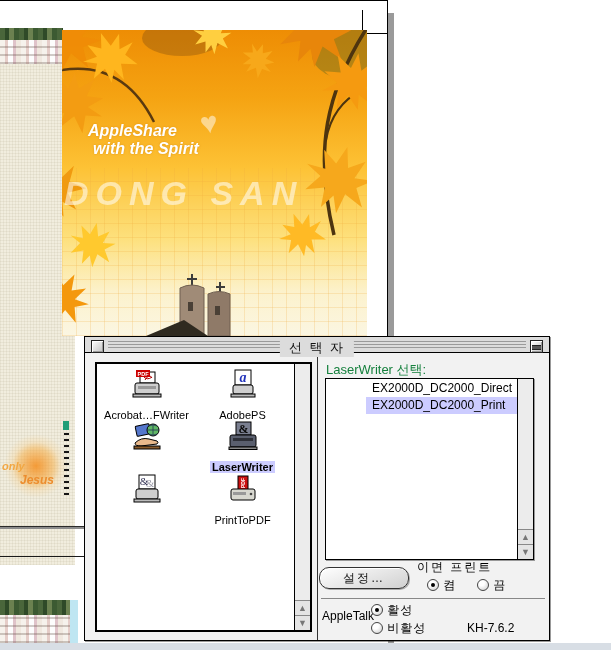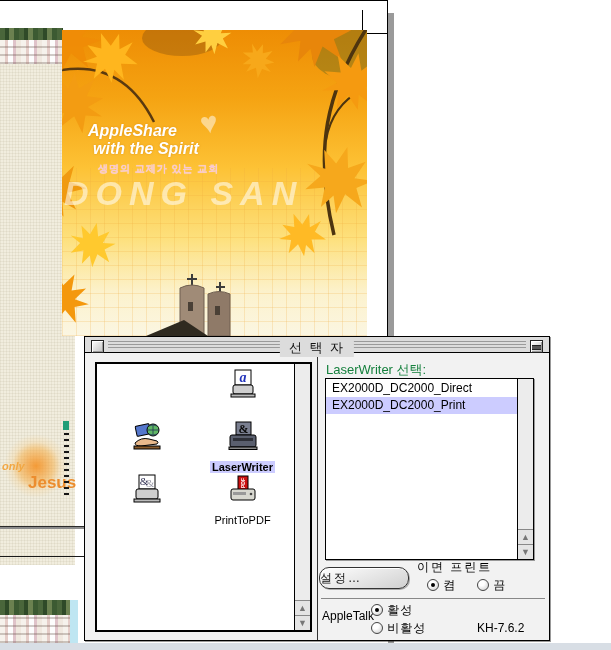--- a/index.html
+++ b/index.html
@@ -30,21 +30,21 @@
   .blue-strip   { left:70px; top:600px; width:8px; height:43px; background:#bfe6f2; }
 
   
   .beige { left:0; top:64px; width:75px; height:501px; background-color:#f1edde;
     background-image:
       repeating-linear-gradient(90deg, rgba(150,140,105,.10) 0 1px, rgba(0,0,0,0) 1px 3px),
       repeating-linear-gradient(0deg, rgba(150,140,105,.10) 0 1px, rgba(0,0,0,0) 1px 3px); }
   .flower { position:absolute; left:4px; top:370px; width:64px; height:64px; border-radius:50%;
     background:radial-gradient(closest-side, rgba(244,146,38,.9), rgba(247,171,62,.5) 55%, rgba(250,200,120,.25) 75%, rgba(0,0,0,0)); }
   .onlytxt  { position:absolute; left:2px; top:396px; font-size:11px; font-style:italic; font-weight:bold; color:#f2a743; }
-  .jesustxt { position:absolute; left:28px; top:409px; font-size:17px; font-weight:bold; color:#ec8d2e; }
+  .jesustxt { position:absolute; left:20px; top:409px; font-size:12px; font-style:italic; font-weight:bold; color:#ec8d2e; }
   .greenmark { position:absolute; left:63px; top:357px; width:6px; height:9px; background:#1f9e77; }
   .barcode   { position:absolute; left:64px; top:369px; width:5px; height:62px;
     background:repeating-linear-gradient(180deg,#151515 0 2px, rgba(0,0,0,0) 2px 6px); }
   .gray-rule  { left:0; top:526px; width:84px; height:3px; background:#8c8c8c; border-top:1px solid #2a2a2a; }
   .black-rule { left:0; top:556px; width:84px; height:1px; background:#1a1a1a; }
 
   
   .hero { left:62px; top:30px; width:305px; height:306px; overflow:hidden;
     background:linear-gradient(180deg,#ee8d04 0%,#f5a312 22%,#fdc235 45%,#fde07c 68%,#fcf2cd 86%,#fbf6e2 100%); }
   .hero .grid { position:absolute; left:0; bottom:0; right:0; height:55%;
@@ -88,38 +88,38 @@
     font-size:9px; line-height:15px; text-align:center; color:#777; }
   .varrow.up { bottom:15px; } .varrow.dn { bottom:0; }
 
   .vdivider { position:absolute; left:232px; top:0; bottom:0; width:1px; background:#333; }
 
   
   .lw-label { position:absolute; left:241px; top:4px; font-size:13px; color:#15803d; }
   .lw-list { position:absolute; left:240px; top:21px; width:209px; height:182px; background:#fff;
     border:1px solid #000; box-shadow:1px 1px 0 #999; }
   .lw-rows { position:absolute; left:0; top:1px; right:16px; }
-  .lw-row { height:17px; line-height:17px; font-size:12px; padding-left:6px; white-space:nowrap; }
+  .lw-row { height:17px; line-height:17px; font-size:12px; padding-left:6px; white-space:nowrap;margin-left:40px; }
   .lw-row.sel { background:#ccccff; }
 
   .btn-setup { position:absolute; left:234px; top:210px; width:90px; height:22px; border:1px solid #333; border-radius:10px;
     background:linear-gradient(160deg,#ffffff,#d0d0d0); box-shadow:inset 1px 1px 0 #fff, 1px 1px 0 #aaa;
-    font-size:12px; color:#111; line-height:20px; letter-spacing:2px; }
+    font-size:12px; color:#111; text-align:center; line-height:20px; letter-spacing:2px; }
   .bgp-label { position:absolute; left:332px; top:202px; font-size:12px; letter-spacing:2px; color:#000; }
   .radio { width:12px; height:12px; border-radius:50%; border:1px solid #444;
     background:radial-gradient(circle at 35% 30%, #fff 0 30%, #c8c8c8); display:inline-block; position:relative; vertical-align:-2px; }
   .radio.on::after { content:""; position:absolute; left:3px; top:3px; width:4px; height:4px; border-radius:50%; background:#000; }
   .radio-item { position:absolute; font-size:12px; letter-spacing:1px; color:#000; white-space:nowrap; }
   .r-on  { left:342px; top:220px; }
   .r-off { left:392px; top:220px; }
   .hline2 { position:absolute; left:236px; top:241px; width:224px; height:1px; background:#888; }
   .atalk-label { position:absolute; left:237px; top:252px; font-size:12px; color:#000; }
   .r-act { left:286px; top:245px; }
   .r-inact { left:286px; top:263px; }
-  .version { position:absolute; left:392px; top:264px; font-size:12px; color:#000; }
+  .version { position:absolute; left:382px; top:264px; font-size:12px; color:#000; }
 </style>
 </head>
 <body>
 
 <div class="screen">
 
   <div class="abs pg-topline"></div>
   <div class="abs pg-rightline"></div>
   <div class="abs pg-shadow"></div>
   <div class="abs pg-boxv"></div>
@@ -177,42 +177,54 @@
         <path d="M158,252 v12 M154,257 h9" stroke="#3c3c3c" stroke-width="2" fill="none"></path>
         <path d="M146,264 q11,-5 22,0 V306 H146 Z" fill="#8f7a68" stroke="#6f5f50"></path>
         <rect x="126" y="272" width="5" height="9" fill="#4a4036"></rect>
         <rect x="153" y="276" width="5" height="9" fill="#4a4036"></rect>
         <path d="M84,306 L122,290 L146,306 Z" fill="#2f2a20"></path>
       </g>
     </svg>
     <div class="t-heart">♥</div>
     <div class="t-fell">AppleShare</div>
     <div class="t-fell2">with the Spirit</div>
-    <div class="t-sub">생명의 교제가 있는 교회</div>
     <div class="t-dong">DONG SAN</div>
   </div>
 
   <div class="abs chooser">
     <div class="titlebar">
       <div class="stripes"></div>
       <div class="wbox close"></div>
       <div class="wbox collapse"></div>
       <div class="wtitle">선 택 자</div>
     </div>
 
     <div class="content">
 
       <div class="devpanel">
+        <div class="icon-cell c0">
+          <svg width="32" height="32" viewBox="0 0 32 32">
+            <rect x="9" y="3" width="15" height="11" fill="#fff" stroke="#000"></rect>
+            <path d="M12,7 q4,5 9,1 M14,11 q4,-7 7,-2" stroke="#b00000" fill="none"></path>
+            <rect x="4" y="14" width="24" height="11" rx="2" fill="#cfcfcf" stroke="#000"></rect>
+            <rect x="7" y="17" width="18" height="3" fill="#9a9a9a"></rect>
+            <rect x="5" y="1" width="14" height="7" fill="#cc0000"></rect>
+            <text x="12" y="6.8" font-size="5.5" fill="#fff" font-weight="bold" text-anchor="middle" font-family="Liberation Sans,sans-serif">PDF</text>
+            <rect x="2" y="25" width="28" height="3" fill="#bbb" stroke="#000"></rect>
+          </svg>
+          <div><span class="icon-label">Acrobat…FWriter</span></div>
+        </div>
         <div class="icon-cell c1">
           <svg width="32" height="32" viewBox="0 0 32 32">
             <rect x="8" y="1" width="16" height="15" fill="#fff" stroke="#000"></rect>
             <text x="16" y="13" font-size="14" font-style="italic" font-weight="bold" fill="#2233bb" text-anchor="middle" font-family="Liberation Serif,serif">a</text>
             <rect x="6" y="16" width="20" height="9" rx="2" fill="#cfcfcf" stroke="#000"></rect>
             <rect x="4" y="25" width="24" height="3" fill="#bbb" stroke="#000"></rect>
           </svg>
+          <div><span class="icon-label">AdobePS</span></div>
         </div>
         <div class="icon-cell c2">
           <svg width="32" height="32" viewBox="0 0 32 32">
             <rect x="5" y="4" width="14" height="10" rx="1" fill="#5577cc" stroke="#000" transform="rotate(-12 12 9)"></rect>
             <circle cx="22" cy="9" r="6" fill="#5fb865" stroke="#000"></circle>
             <path d="M16,9 h12 M22,3 v12 M18,5 a8,8 0 0 1 8,0 M18,13 a8,8 0 0 0 8,0" stroke="#223355" stroke-width="0.8" fill="none"></path>
             <path d="M4,22 q6,-6 14,-4 l8,2 q2,1 0,3 l-16,2 q-6,0 -6,-3 z" fill="#e9b98c" stroke="#000"></path>
             <rect x="3" y="25" width="26" height="3" fill="#8a5a2a" stroke="#000"></rect>
           </svg>
         </div>

